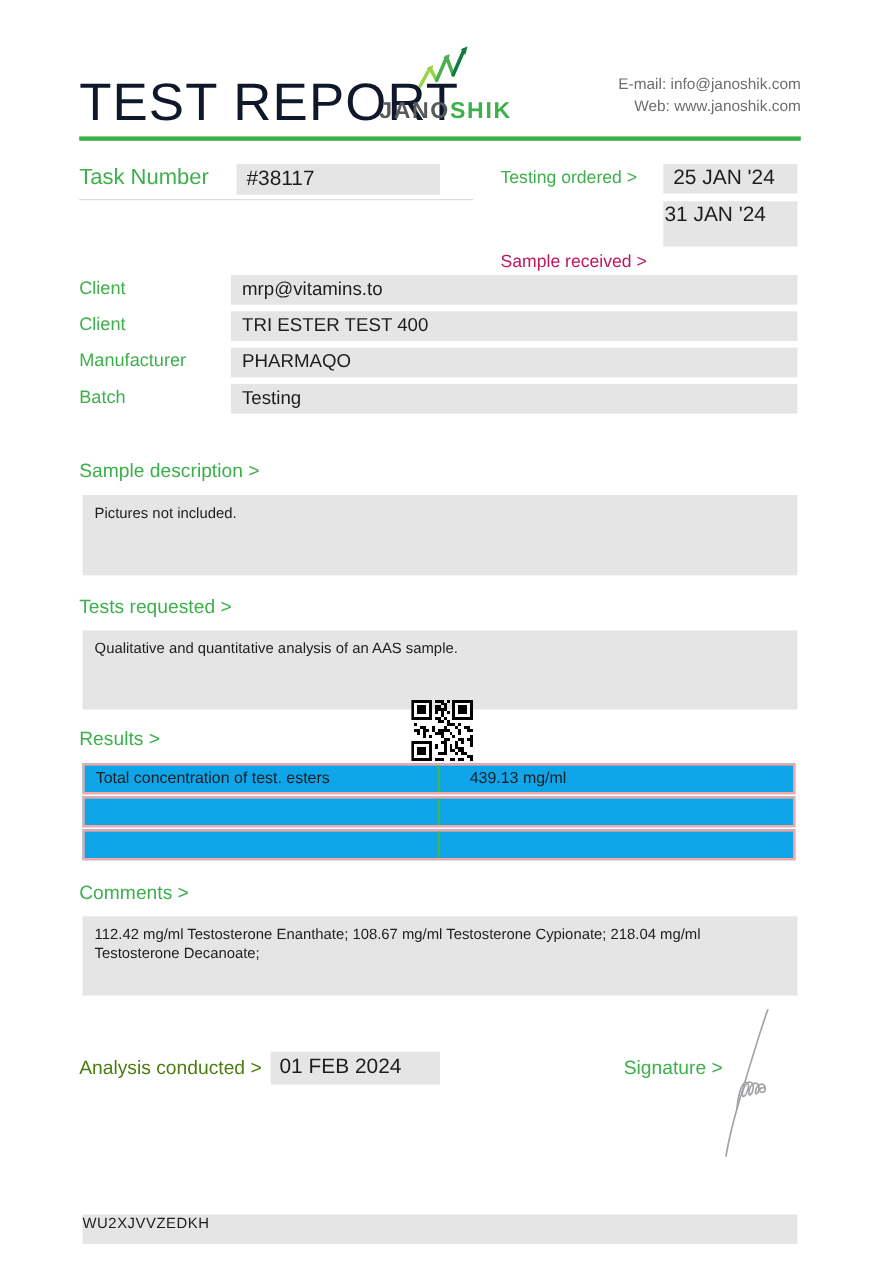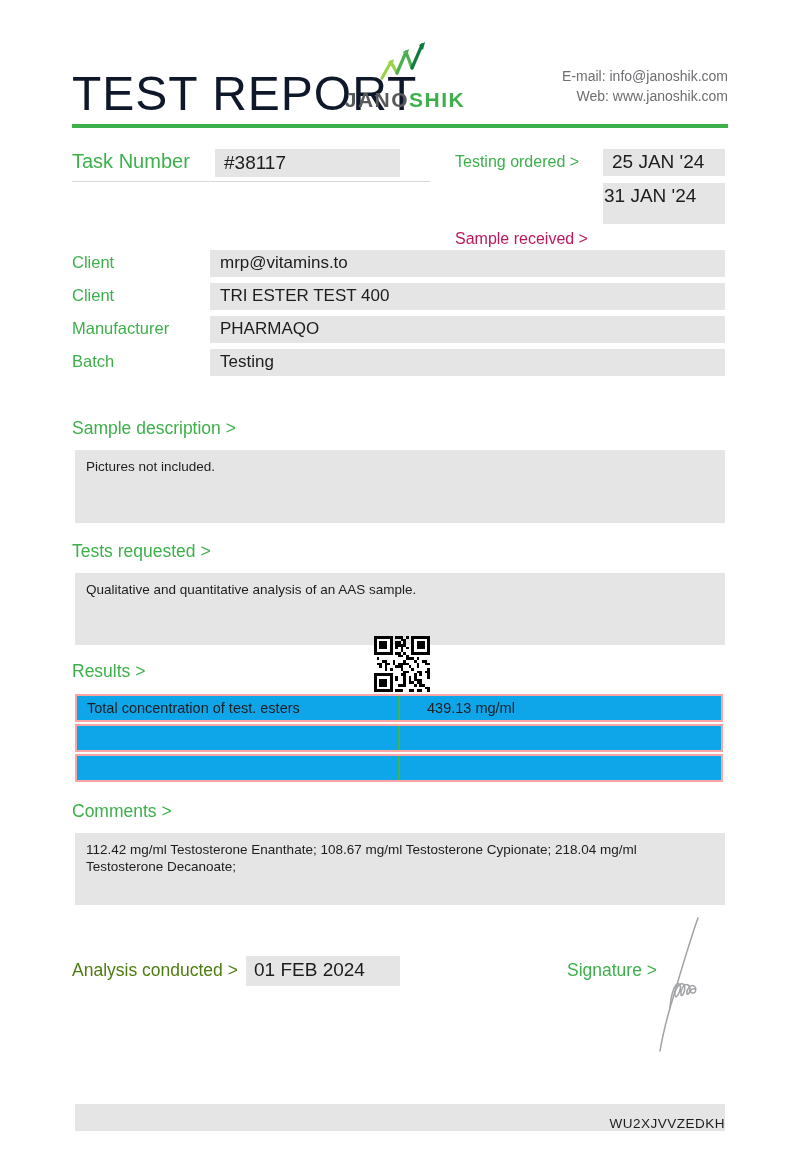--- a/index.html
+++ b/index.html
@@ -46,21 +46,21 @@
   .rrow { display:flex; border:2px solid #fca5a5; height:28px; margin-bottom:2px; background:#0ea5e9; }
   .rcell1 { width:323px; border-right:2px solid #42b44e; padding:4px 0 0 10px; font-size:14.5px; }
   .rcell2 { flex:1; padding:4px 0 0 27px; font-size:14.5px; }
 
   
   .analysis-label { left:72px; top:960px; font-size:17.5px; color:#4d7c0f; }
   .analysis-box { left:246px; top:956px; width:154px; height:30px; padding:3px 0 0 8px; font-size:19px; }
   .sig-label { left:535px; top:960px; font-size:17.5px; color:#3db04b;margin-left:32px; }
   .signature { left:638px; top:912px; }
   .verify-text { left:72px; top:1068px; width:660px; font-size:18px; letter-spacing:0.2px; white-space:nowrap; color:#3db04b; }
-  .key-band { left:75px; top:1104px; width:650px; height:27px; text-align:right; padding-top:12px; font-size:13.5px; letter-spacing:0.5px; }
+  .key-band { left:75px; top:1104px; width:650px; height:27px; text-align:left; padding-top:0; font-size:13.5px; letter-spacing:0.5px; }
 </style>
 </head>
 <body>
 
 <div class="page">
 
   <div class="abs title">TEST REPORT</div>
 
   <div class="abs logo-wrap">
     <span class="logo-icon">

